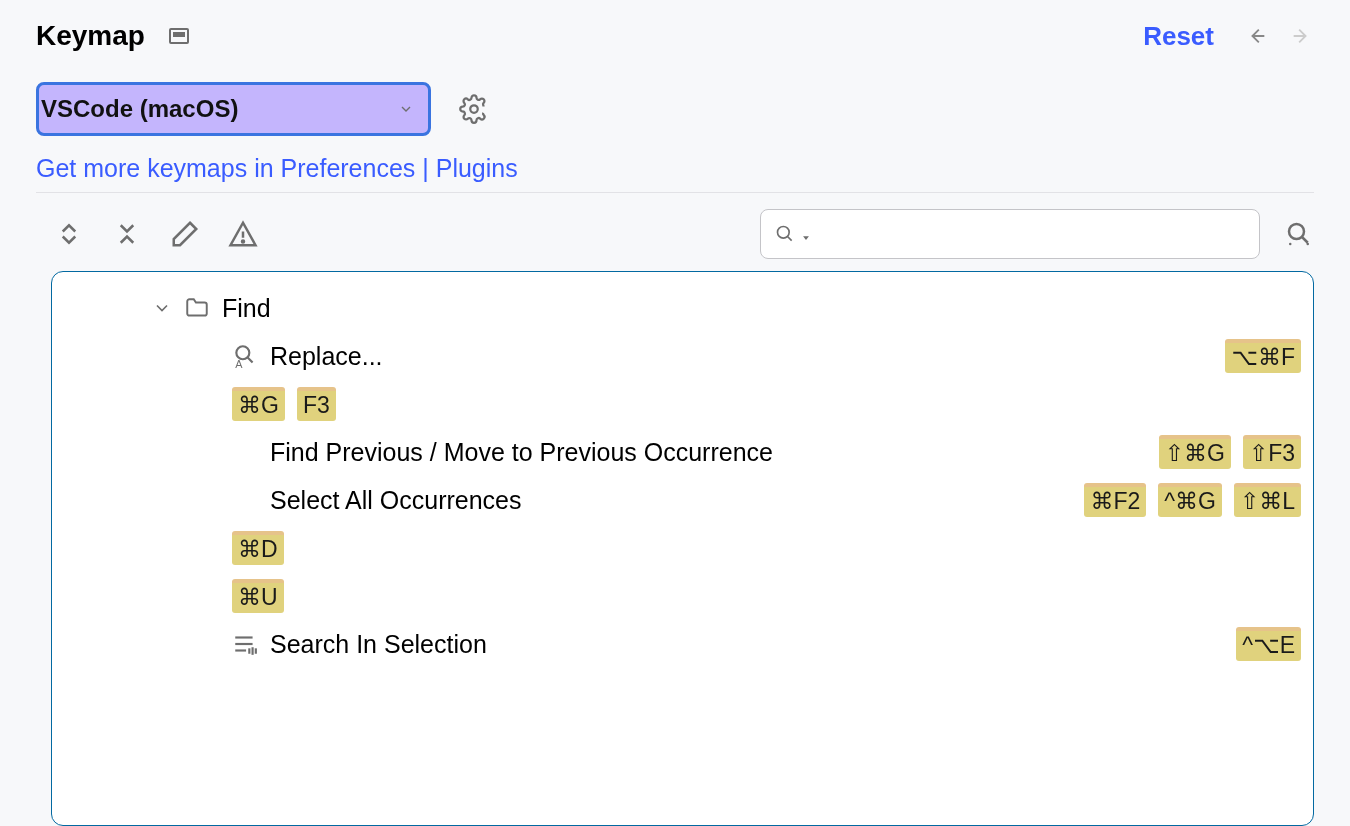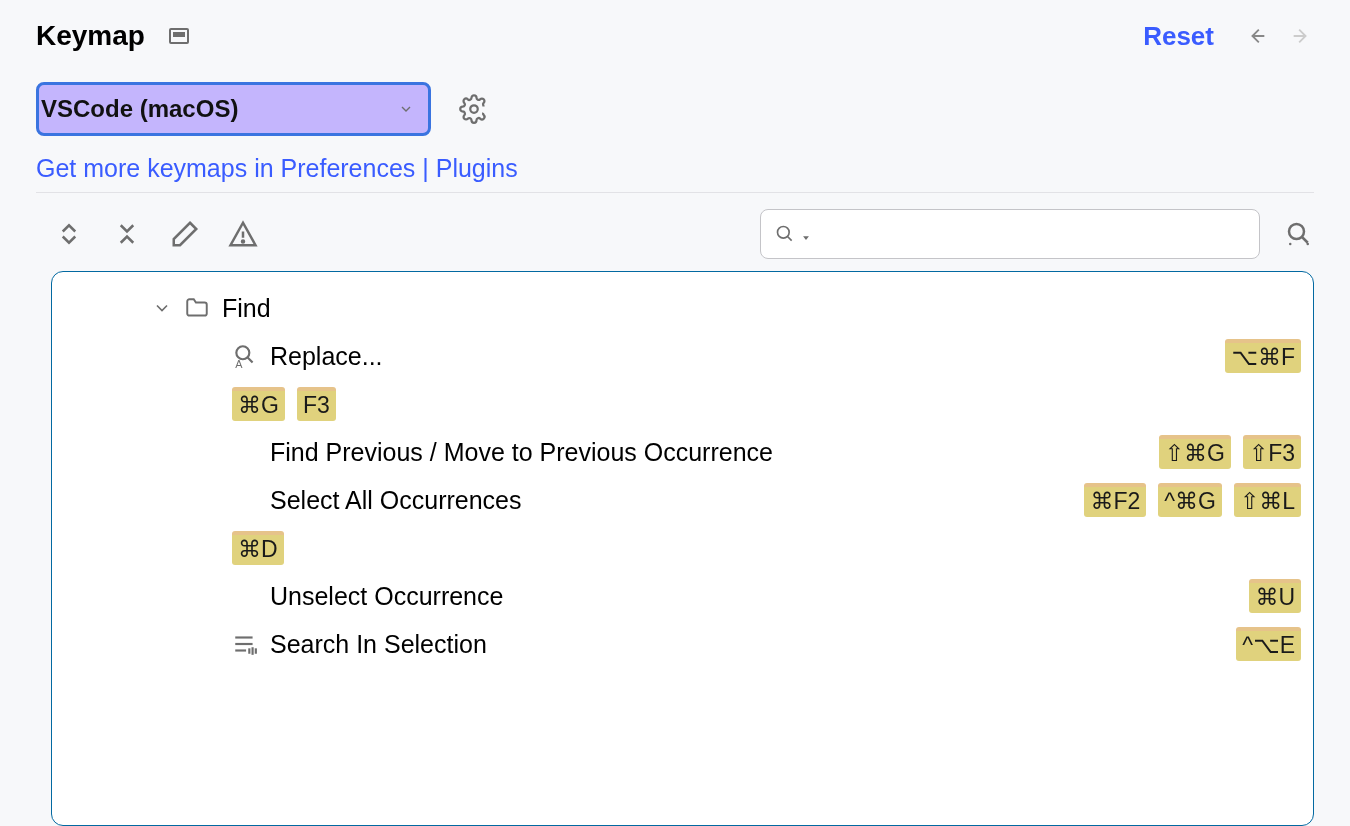--- a/index.html
+++ b/index.html
@@ -410,24 +410,20 @@
               <span class="shortcut">^⌘G</span>
               <span class="shortcut">⇧⌘L</span>
             </div>
           </div>
           <div class="tree-row tree-indent-1">
             <div class="shortcuts">
               <span class="shortcut">⌘D</span>
             </div>
           </div>
           <div class="tree-row tree-indent-1">
-            <div class="row-left">
-              <span class="leaf-icon blank"></span>
-              <span class="row-label">Unselect Occurrence</span>
-            </div>
             <div class="shortcuts">
               <span class="shortcut">⌘U</span>
             </div>
           </div>
           <div class="tree-row tree-indent-1">
             <div class="row-left">
               <span class="leaf-icon"><svg viewBox="0 0 24 24" fill="none" stroke="currentColor" stroke-width="2">
                   <line x1="3" y1="6" x2="19" y2="6"></line>
                   <line x1="3" y1="12" x2="19" y2="12"></line>
                   <line x1="3" y1="18" x2="13" y2="18"></line>

